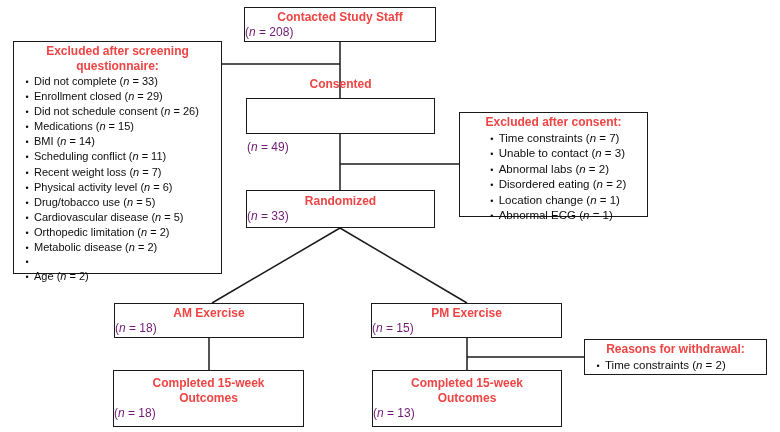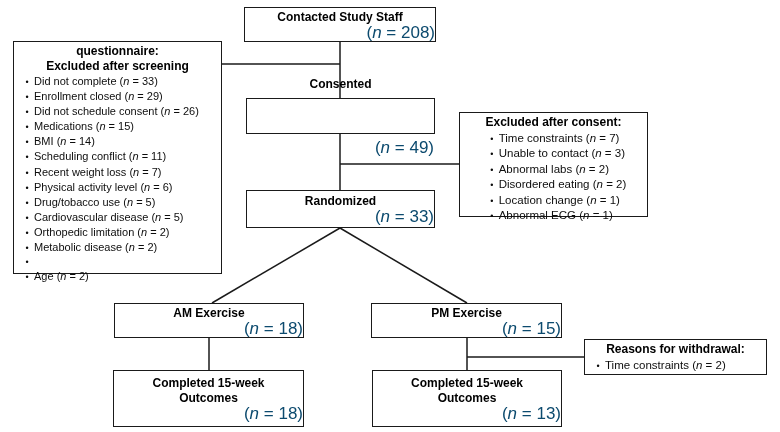--- a/index.html
+++ b/index.html
@@ -30,27 +30,27 @@
     background: #ffffff;
     display: flex;
     flex-direction: column;
     justify-content: center;
   }
   .box-title {
     font-weight: bold;
     font-size: 12px;
     line-height: 15px;
     text-align: center;
-    color: #000000;
+    color: #ef4444;
   }
   .box-n {
-    font-size: 17px;
+    font-size: 12px;
     line-height: 15px;
-    text-align: right;
-    color: #0c4a6e;
+    text-align: left;
+    color: #701a75;
   }
   .box-items {
     list-style: none;
     margin: 1px 0 0 0;
     padding: 0 2px 0 6px;
     font-size: 11px;
     color: #0d0d0d;
   }
   .box-items li {
     display: flex;
@@ -102,22 +102,22 @@
 
   <div class="box" id="box-contacted">
     <div class="box-title">
         <div>Contacted Study Staff</div>
       </div>
     <div class="box-n"><span>(<i>n</i> = 208)</span></div>
   </div>
 
   <div class="box listbox" id="box-excluded-screening">
     <div class="box-title">
+        <div>Excluded after screening</div>
         <div>questionnaire:</div>
-        <div>Excluded after screening</div>
       </div>
     <ul class="box-items">
         <li>
           <span class="bullet">•</span>
           <span>Did not complete <span>(<i>n</i> = 33)</span></span>
         </li>
         <li>
           <span class="bullet">•</span>
           <span>Enrollment closed <span>(<i>n</i> = 29)</span></span>
         </li>

